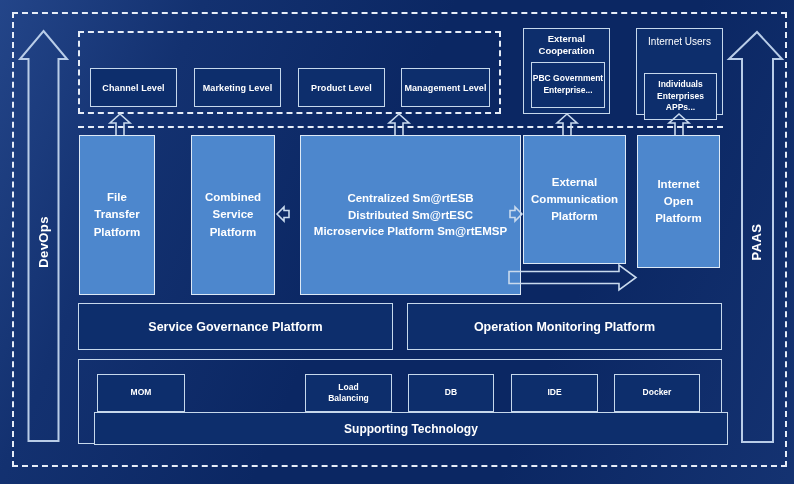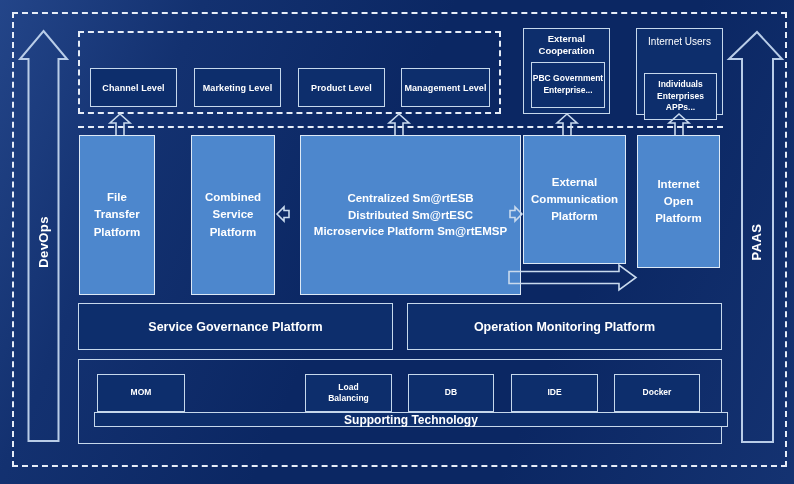--- a/index.html
+++ b/index.html
@@ -155,17 +155,17 @@
   <div class="abs box tech" style="left:511px;top:374px;width:87px;height:38px;">
     <span class="ml">IDE</span>
   </div>
   <div class="abs box tech" style="left:408px;top:374px;width:86px;height:38px;">
     <span class="ml">DB</span>
   </div>
   <div class="abs box tech" style="left:614px;top:374px;width:86px;height:38px;">
     <span class="ml">Docker</span>
   </div>
 
-  <div class="abs box supp" style="left:94px;top:412px;width:634px;height:15px;">
+  <div class="abs box supp" style="left:94px;top:412px;width:634px;height:33px;">
     <span>Supporting Technology</span>
   </div>
 
 </div>
 
 </body></html>

